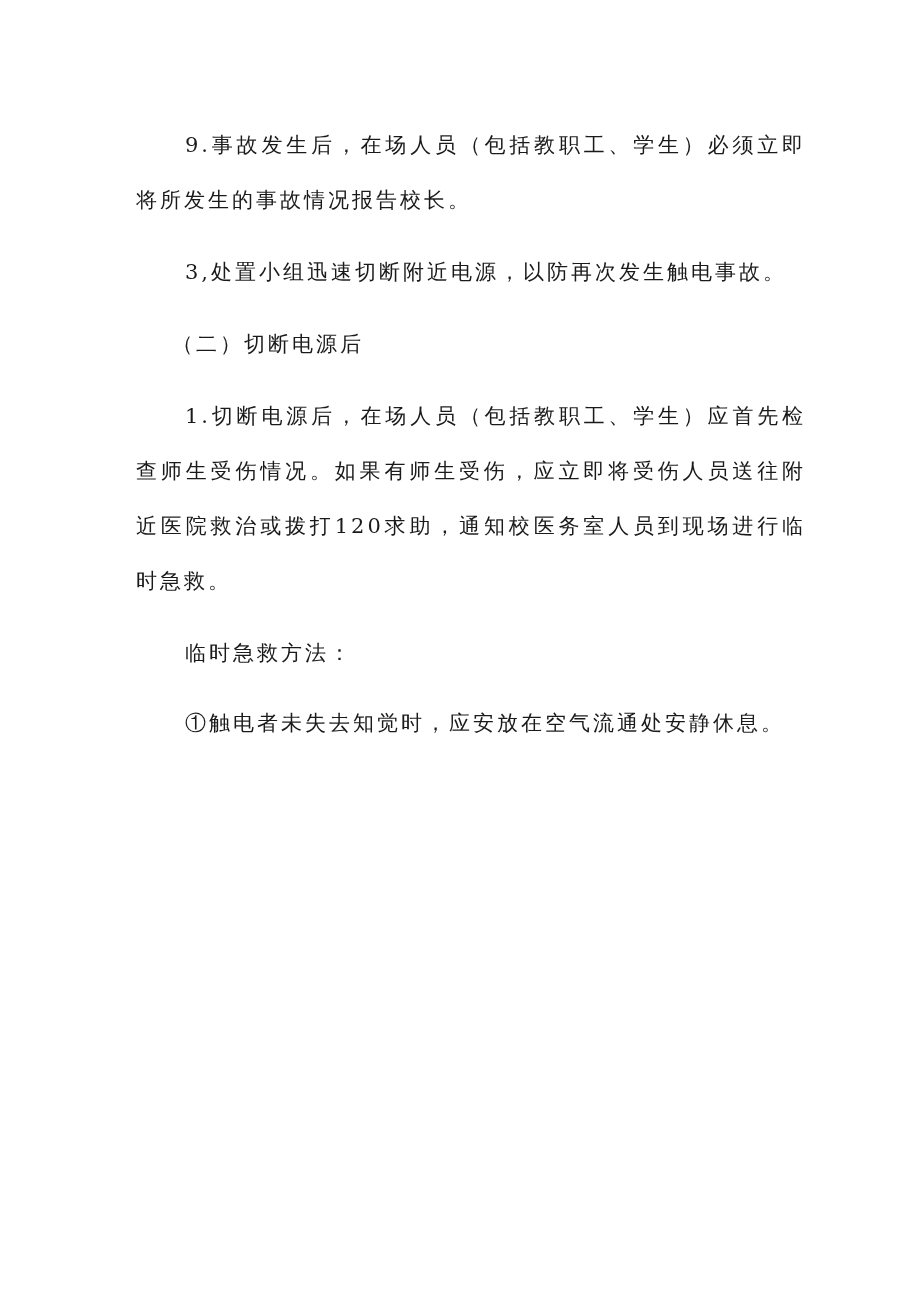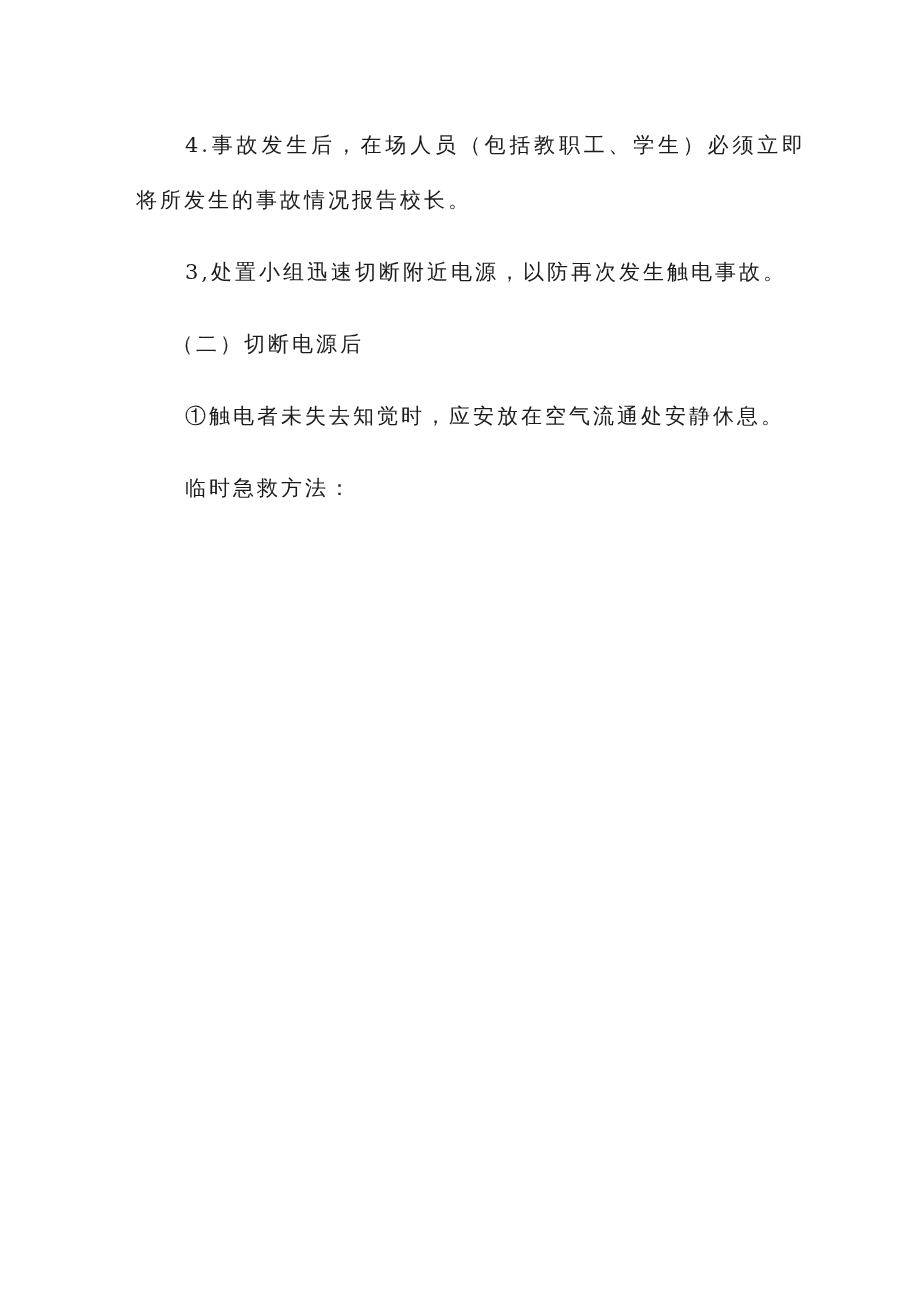--- a/index.html
+++ b/index.html
@@ -34,18 +34,19 @@
     }
     .heading {
       text-indent: 36px;
     }
     .tight { margin-bottom: 15px; }
   </style>
 </head>
 <body>
 
 <div class="page">
-  <p class="para indent">4.事故发生后，在场人员（包括教职工、学生）必须立即将所发生的事故情况报告校长。</p>
+  <p class="para indent">9.事故发生后，在场人员（包括教职工、学生）必须立即将所发生的事故情况报告校长。</p>
   <p class="para indent">3,处置小组迅速切断附近电源，以防再次发生触电事故。</p>
   <p class="para heading">（二）切断电源后</p>
+  <p class="para indent">1.切断电源后，在场人员（包括教职工、学生）应首先检查师生受伤情况。如果有师生受伤，应立即将受伤人员送往附近医院救治或拨打120求助，通知校医务室人员到现场进行临时急救。</p>
+  <p class="para indent tight">临时急救方法：</p>
   <p class="para indent">①触电者未失去知觉时，应安放在空气流通处安静休息。</p>
-  <p class="para indent tight">临时急救方法：</p>
 </div>
 
 </body></html>

